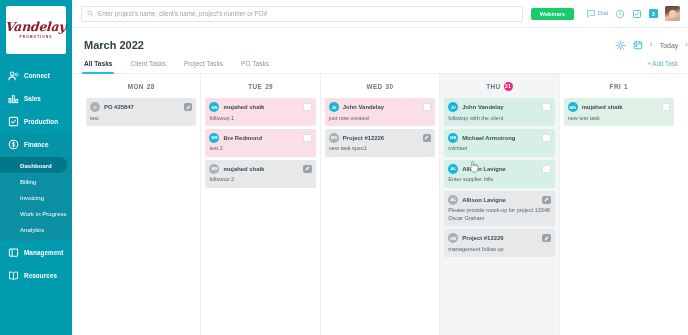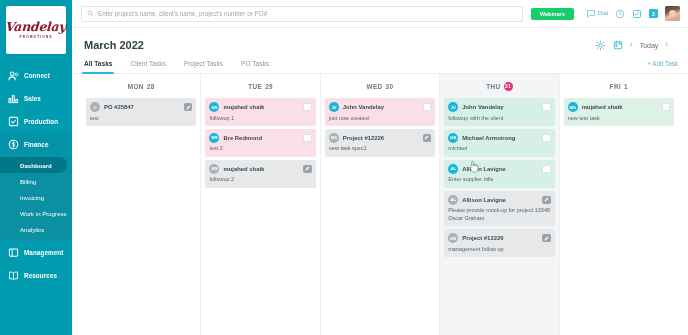--- a/index.html
+++ b/index.html
@@ -132,21 +132,21 @@
   }
   .avatar-img::after {
     content: ""; position: absolute; left: 4px; top: 3.5px;
     width: 7px; height: 7px; border-radius: 50%;
     background: #f0cdb4;
   }
 
   
   .page-head {
     display: flex; align-items: center; justify-content: space-between;
-    padding: 11px 20px 0 12px;
+    padding: 11px 0 0 12px;
   }
   .page-title { font-size: 11px; color: #33424a; font-weight: bold; }
   .cal-controls { display: flex; align-items: center; gap: 7px; }
   .cal-controls .ico { cursor: pointer; display: block; }
   .chev {
     color: #8f9da4; font-size: 8px; cursor: pointer; line-height: 1;
   }
   .today-lbl { font-size: 7px; color: #5d6c74; cursor: pointer; }
 
   

